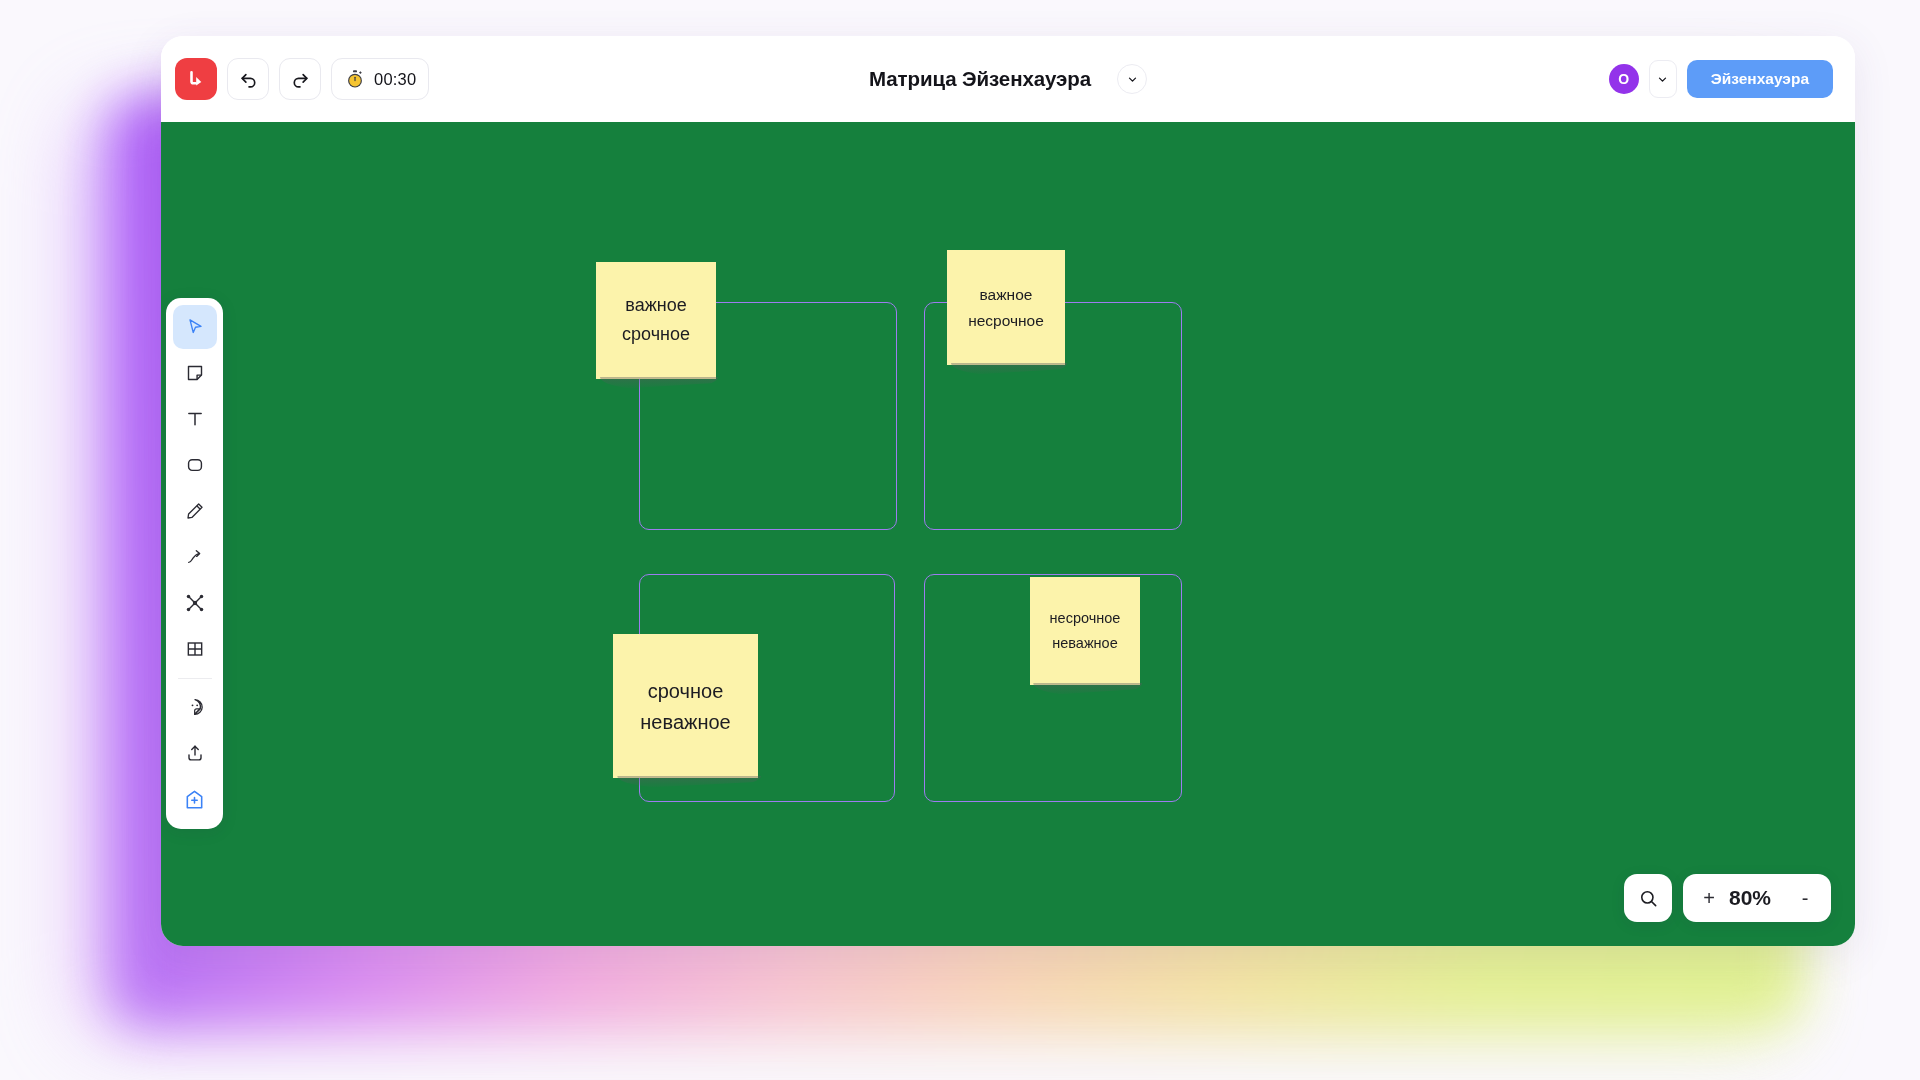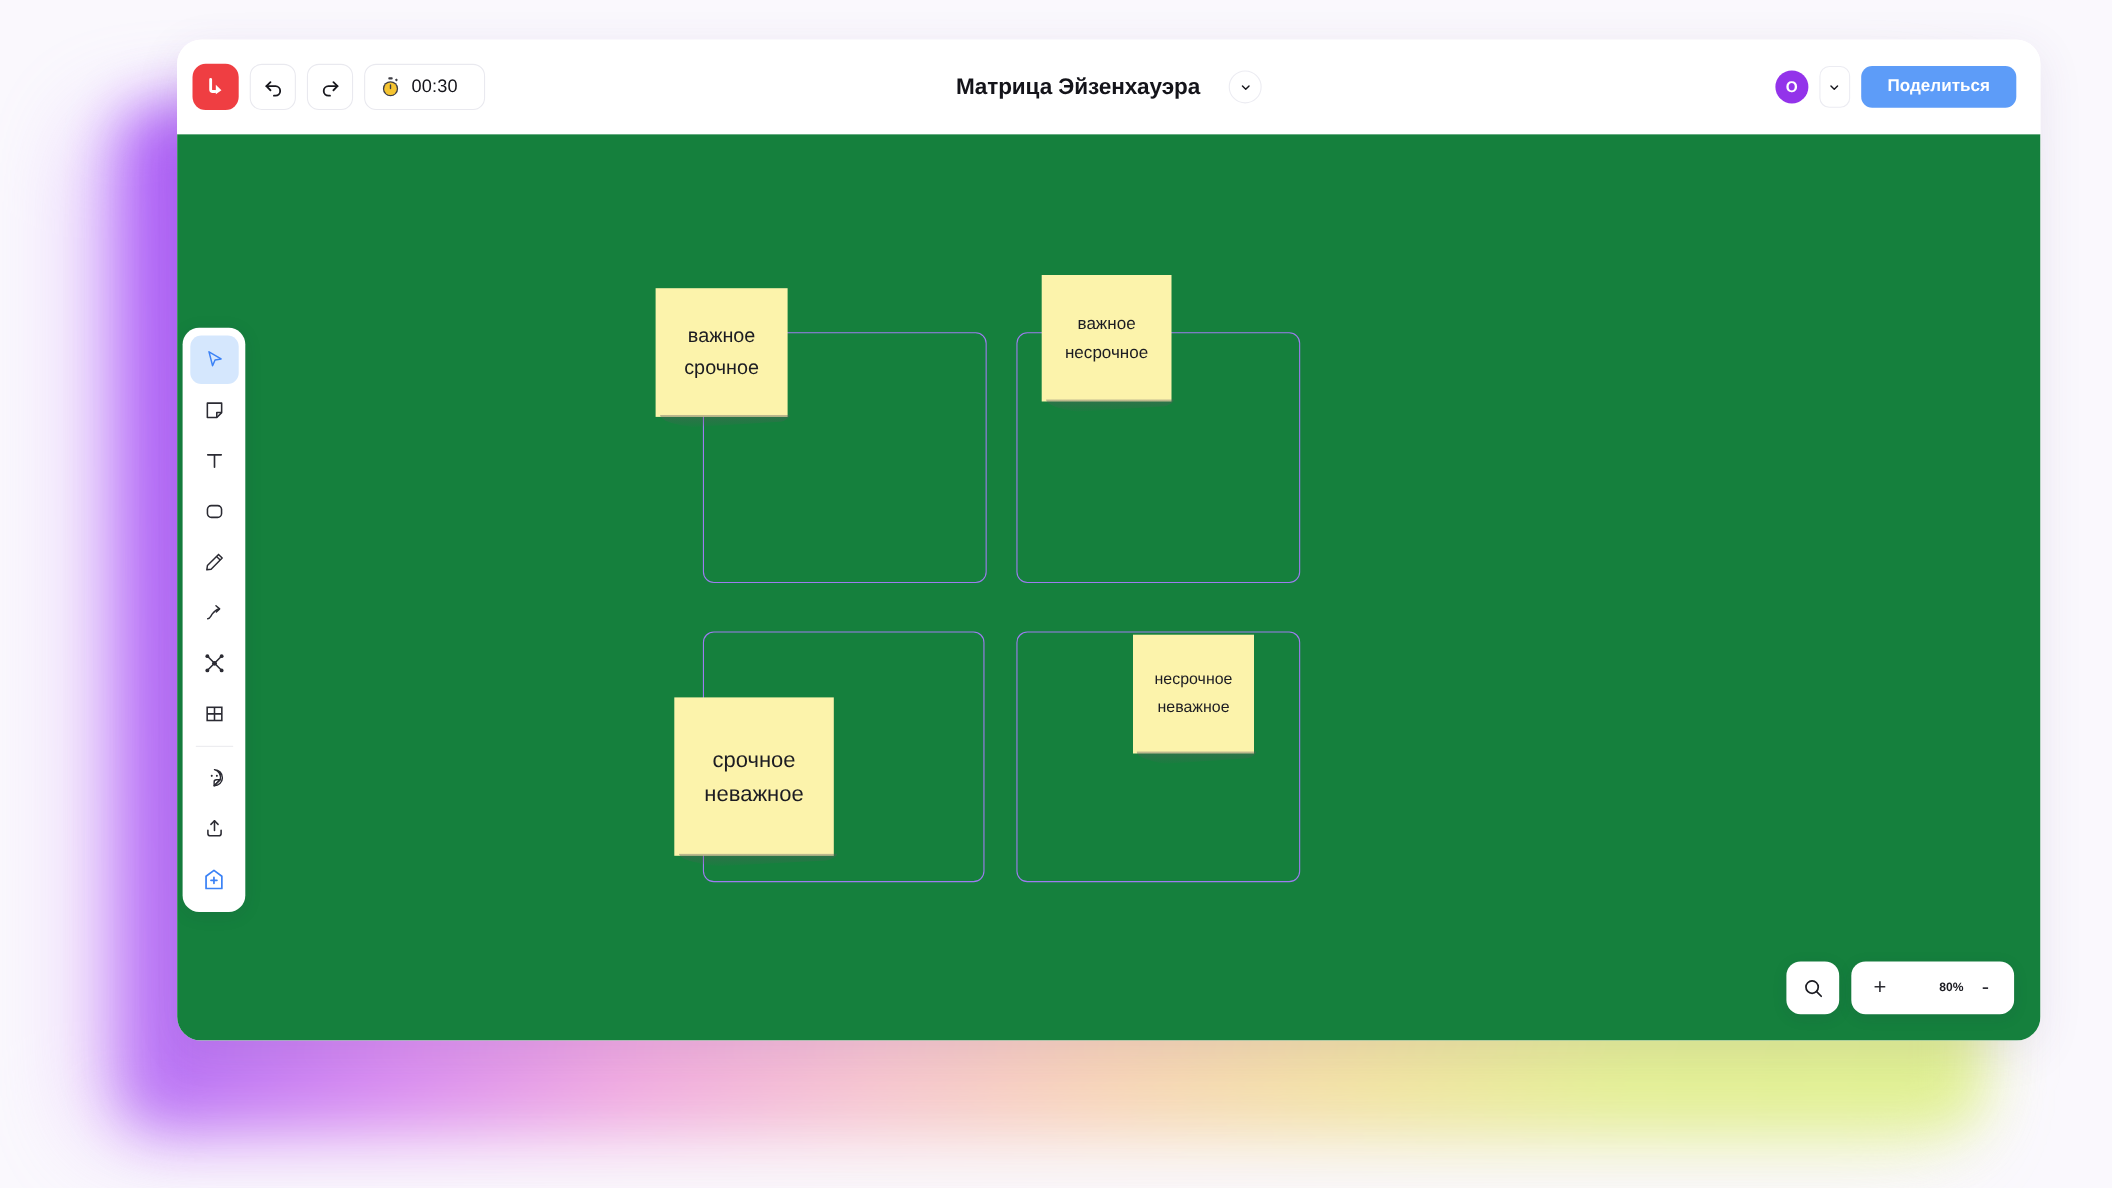--- a/index.html
+++ b/index.html
@@ -107,21 +107,21 @@
     display: flex; align-items: center; justify-content: center;
     cursor: pointer;
   }
 
   .timer-btn {
     height: 42px;
     border-radius: 11px;
     border: 1px solid #e9e9ef;
     background: #fff;
     display: flex; align-items: center; gap: 9px;
-    padding: 0 24px 0 13px;
+    padding: 0 12px 0 13px;
     cursor: pointer;
   }
   .timer-label {
     font-size: 16.5px;
     color: #14141a;
     font-weight: 500;
     letter-spacing: .2px;
   }
 
   .topbar-center {
@@ -292,22 +292,22 @@
     width: 40px; height: 40px;
     display: flex; align-items: center; justify-content: center;
     font-size: 20px;
     color: #2c2c33;
     cursor: pointer;
     border-radius: 9px;
     font-family: "Liberation Sans", sans-serif;
   }
   .zlevel {
     min-width: 56px;
-    text-align: right;
-    font-size: 11px;
+    text-align: left;
+    font-size: 21px;
     font-weight: 600;
     color: #1c1c22;
   }
 </style>
 </head>
 <body>
 
 <div id="root">
 
   <div class="gradient-backdrop2"></div>
@@ -367,21 +367,21 @@
 
       <div class="topbar-right">
         <div class="avatar">O</div>
         <div class="avatar-chev">
           <span style="display:flex;">
             <svg width="13" height="13" viewBox="0 0 24 24" fill="none">
               <path d="M6.5 9.5 12 15l5.5-5.5" stroke="#17171d" stroke-width="2.4" stroke-linecap="round" stroke-linejoin="round"></path>
             </svg>
           </span>
         </div>
-        <button class="share-btn">Поделиться</button>
+        <button class="share-btn">Эйзенхауэра</button>
       </div>
     </div>
 
     <div class="canvas">
 
       <div class="quad" style="left:478px; top:180px; width:258px; height:228px;"></div>
       <div class="quad" style="left:763px; top:180px; width:258px; height:228px;"></div>
       <div class="quad" style="left:478px; top:452px; width:256px; height:228px;"></div>
       <div class="quad" style="left:763px; top:452px; width:258px; height:228px;"></div>
 

